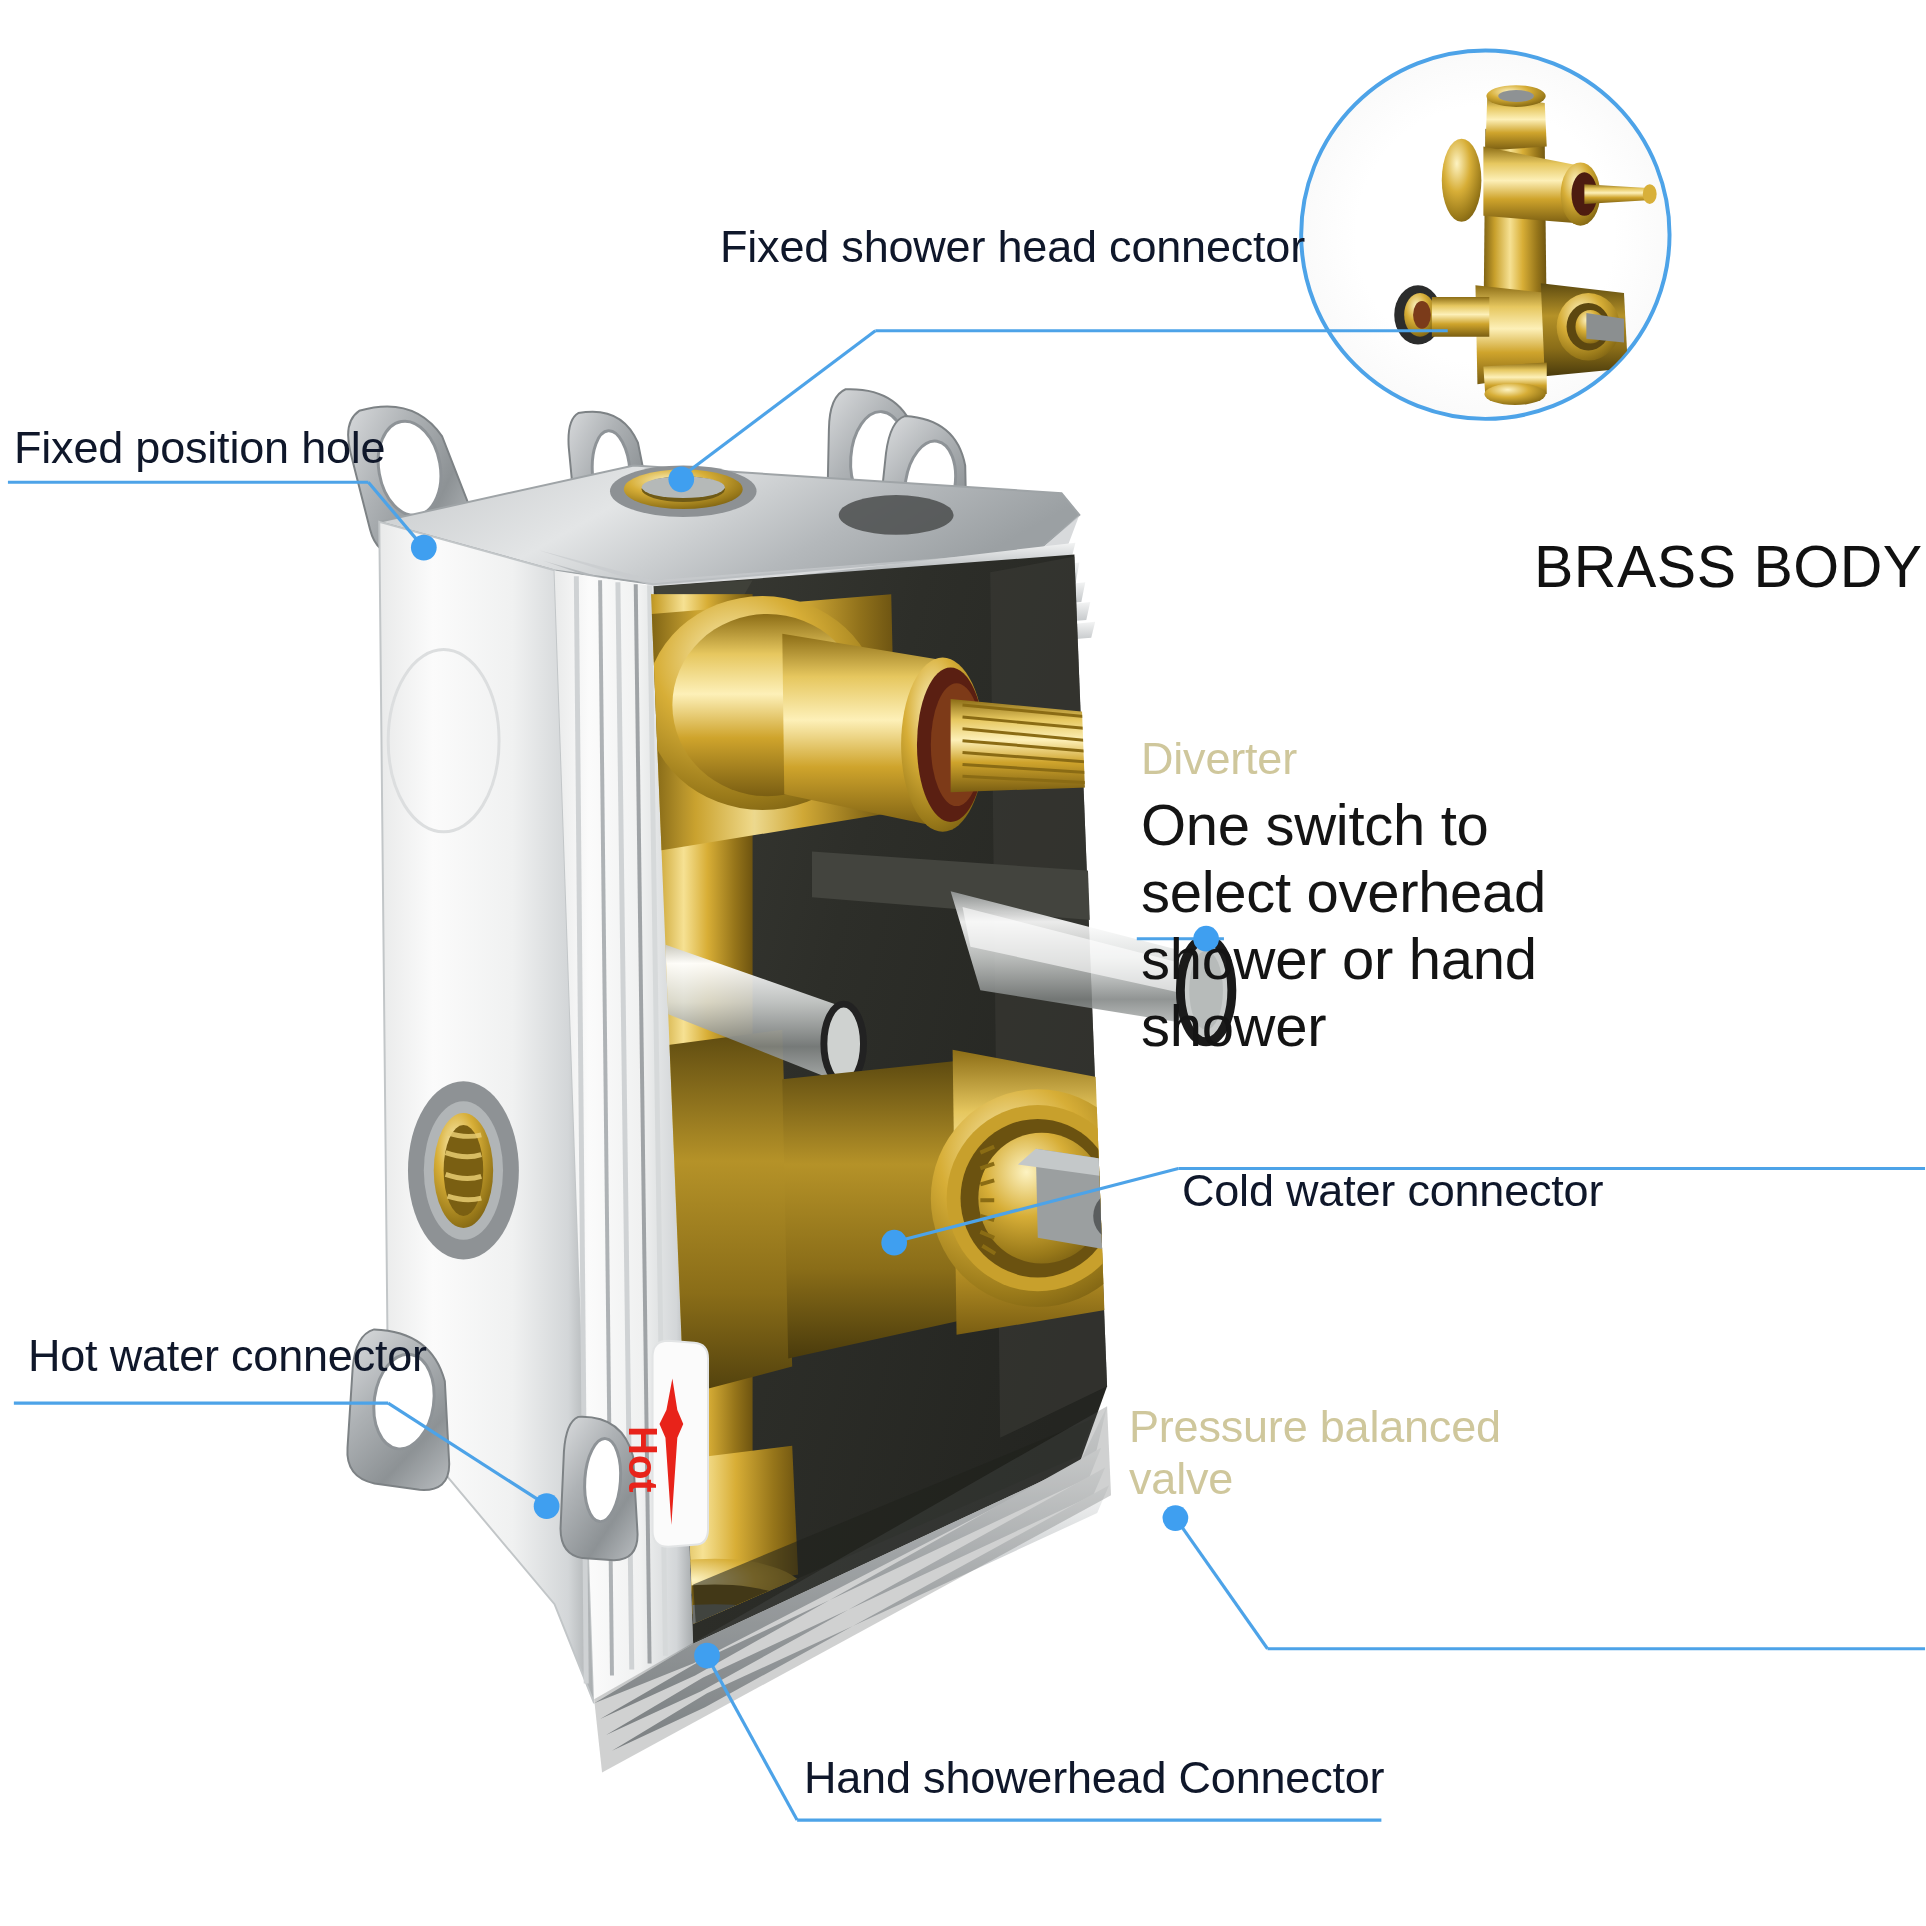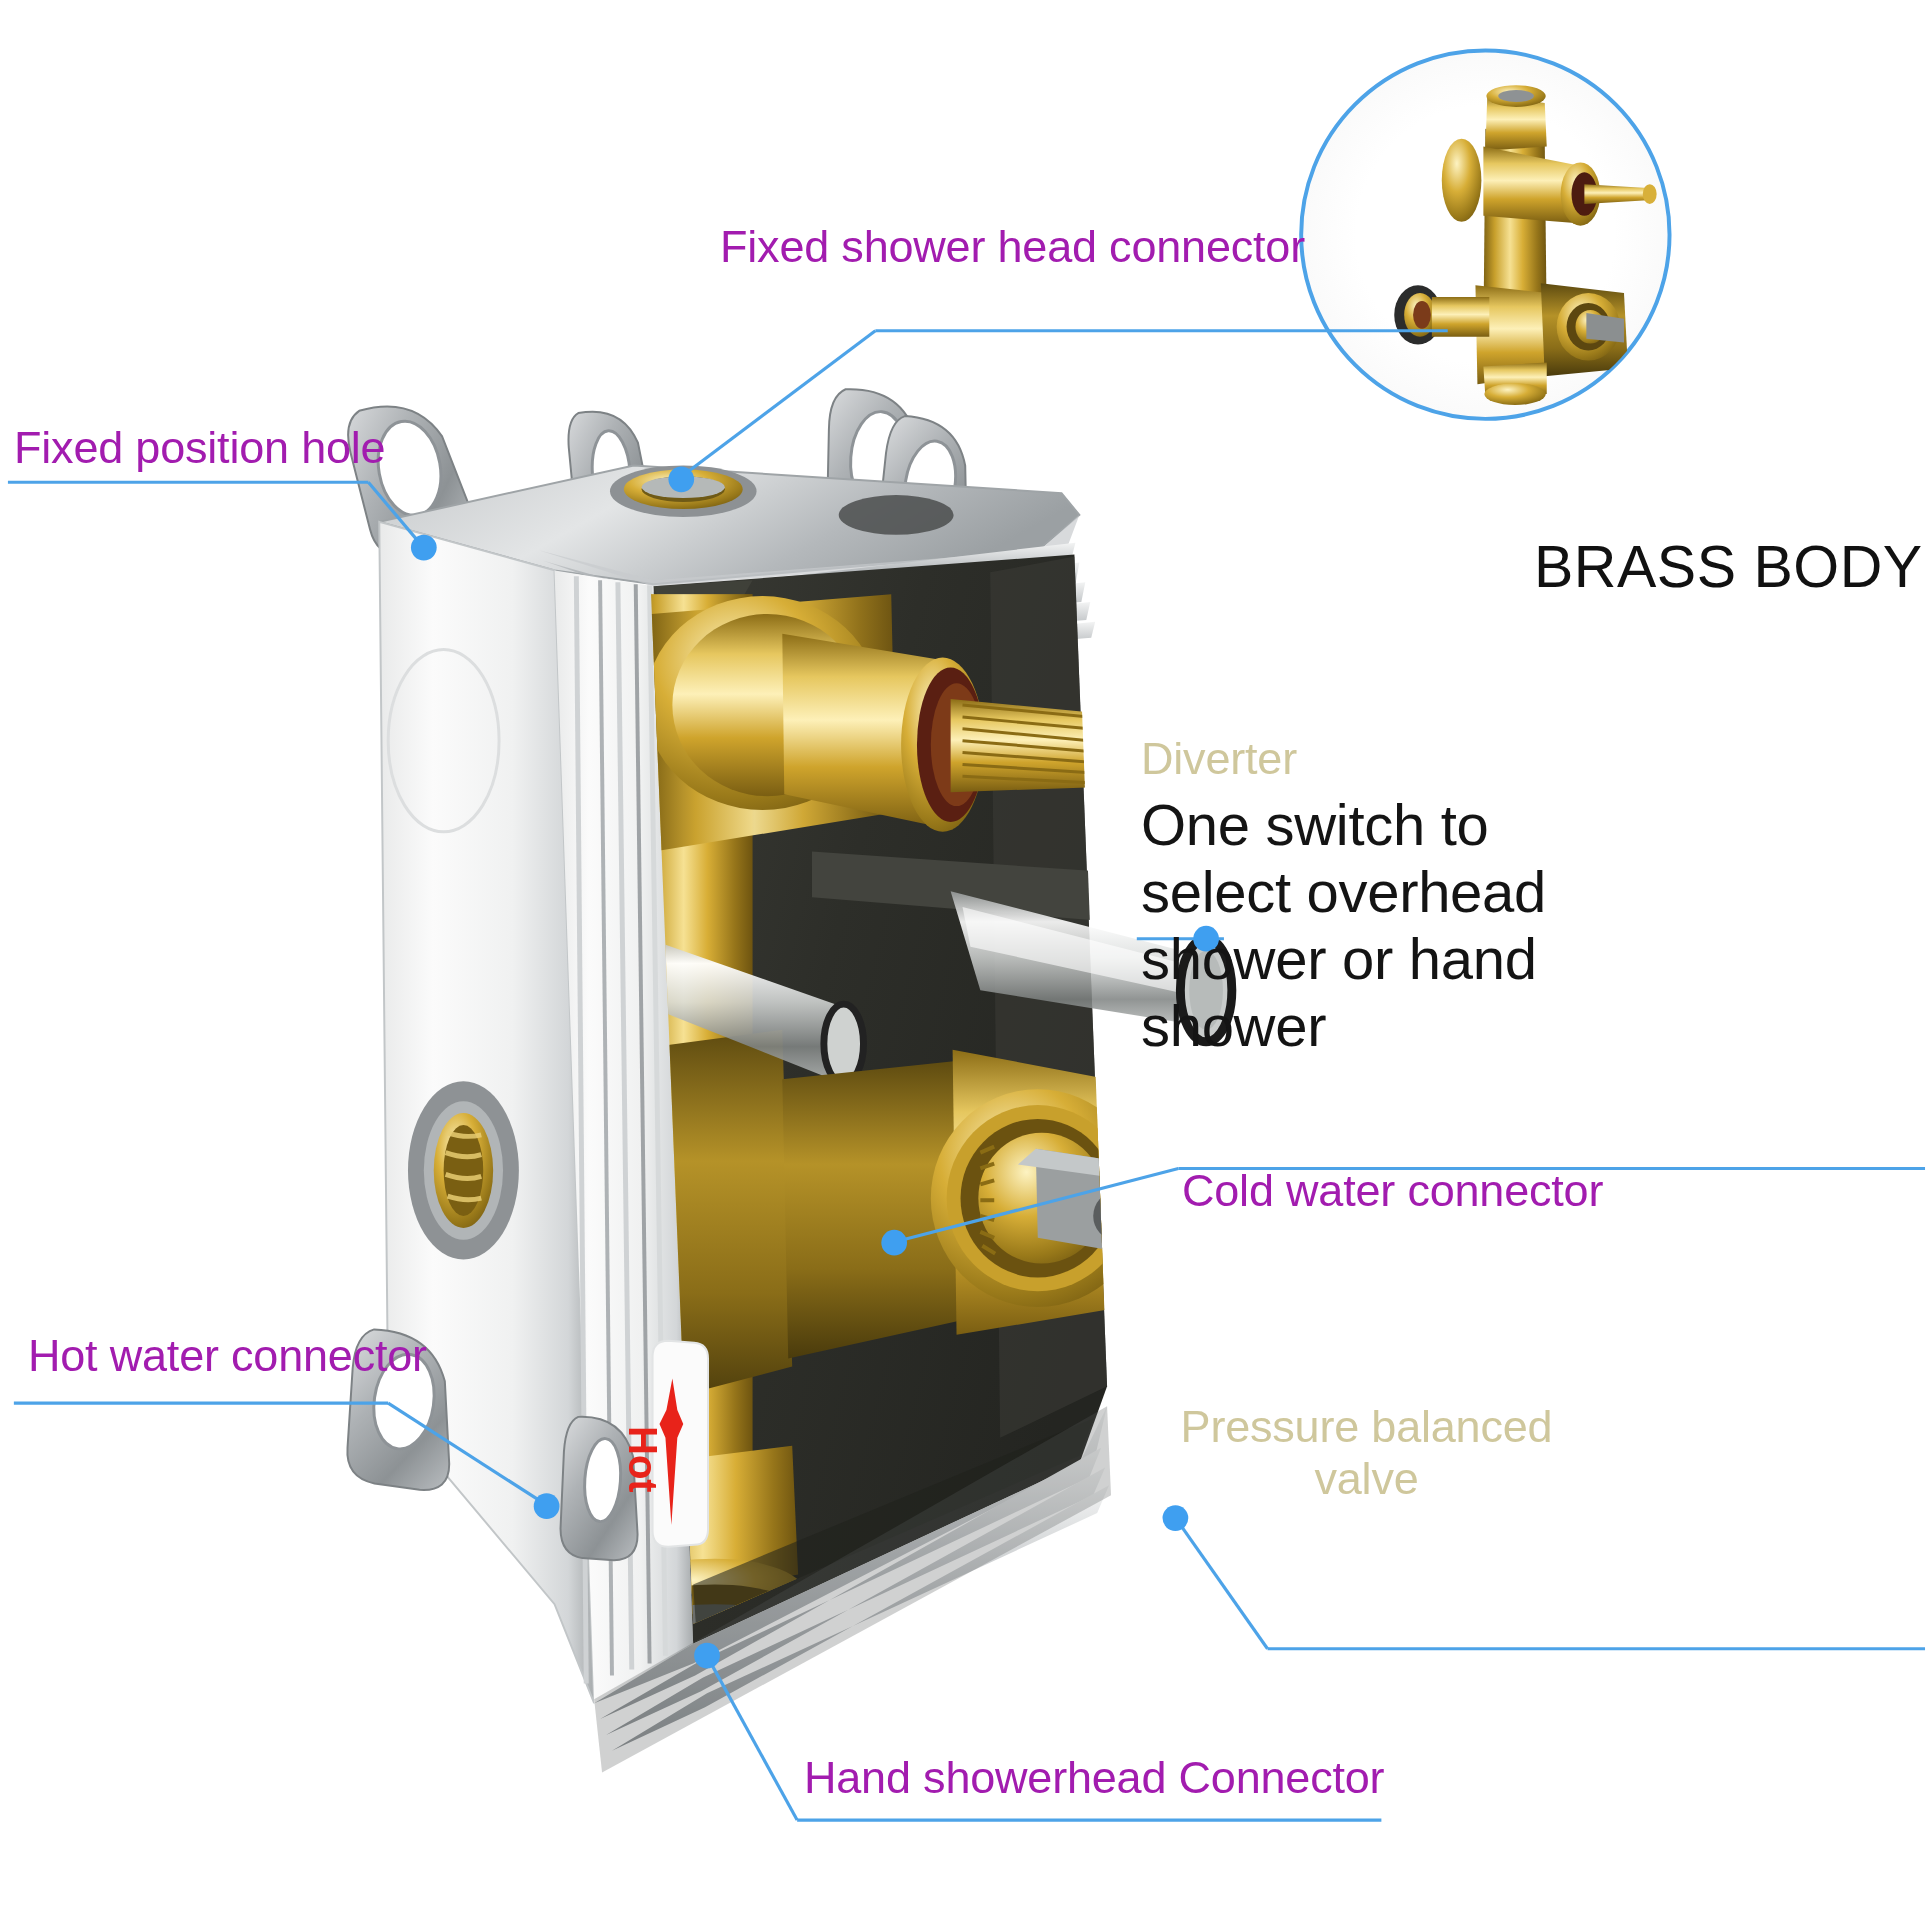--- a/index.html
+++ b/index.html
@@ -1,20 +1,20 @@
 <!DOCTYPE html>
 <html><head>
 <meta charset="utf-8">
 <style>
   html,body{margin:0;padding:0;background:#ffffff;}
   body{width:1927px;height:1927px;overflow:hidden;
        font-family:"Liberation Sans","DejaVu Sans",sans-serif;}
   #stage{position:relative;width:1927px;height:1927px;background:#fff;}
   svg.layer{position:absolute;left:0;top:0;width:1927px;height:1927px;}
-  .lbl{position:absolute;color:#a21caf;white-space:nowrap;line-height:1.22;}
+  .lbl{position:absolute;color:#0f172a;white-space:nowrap;line-height:1.22;}
   .lbl-plain{font-size:45px;letter-spacing:-0.2px;}
   .lbl-head{font-size:45px;color:#cfc79c;letter-spacing:-0.2px;}
   .lbl-body{font-size:58px;color:#141414;letter-spacing:-0.3px;}
   .lbl-brass{font-size:59px;letter-spacing:0.5px;color:#111;}
   .multi{white-space:normal;}
 </style>
 </head>
 <body>
 
 <div id="stage">
@@ -355,21 +355,21 @@
 
   <div class="lbl lbl-plain" style="left:804px;top:1751px;">Hand showerhead Connector</div>
 
   <div class="lbl lbl-plain" style="left:1182px;top:1132px;margin-top:32px;">Cold water connector</div>
 
   <div style="position:absolute;left:1141px;top:705px;width:416px;margin-top:28px;">
     <div class="lbl-head">Diverter</div>
     <div class="lbl-body multi" style="margin-top:6px;">One switch to select overhead shower or hand shower</div>
   </div>
 
-  <div style="position:absolute;left:1129px;top:1401px;width:475px;text-align:center;">
+  <div style="position:absolute;left:1129px;top:1401px;width:475px;">
     <div class="lbl-head">Pressure balanced valve</div>
   </div>
 
   <div class="lbl lbl-brass" style="left:1534px;top:532px;">BRASS BODY</div>
 
   <div style="position:absolute;left:665px;top:1426px;transform:rotate(90deg);
               transform-origin:0 0;font-size:40px;font-weight:bold;color:#e8231a;">Hot</div>
 
 </div>
 

